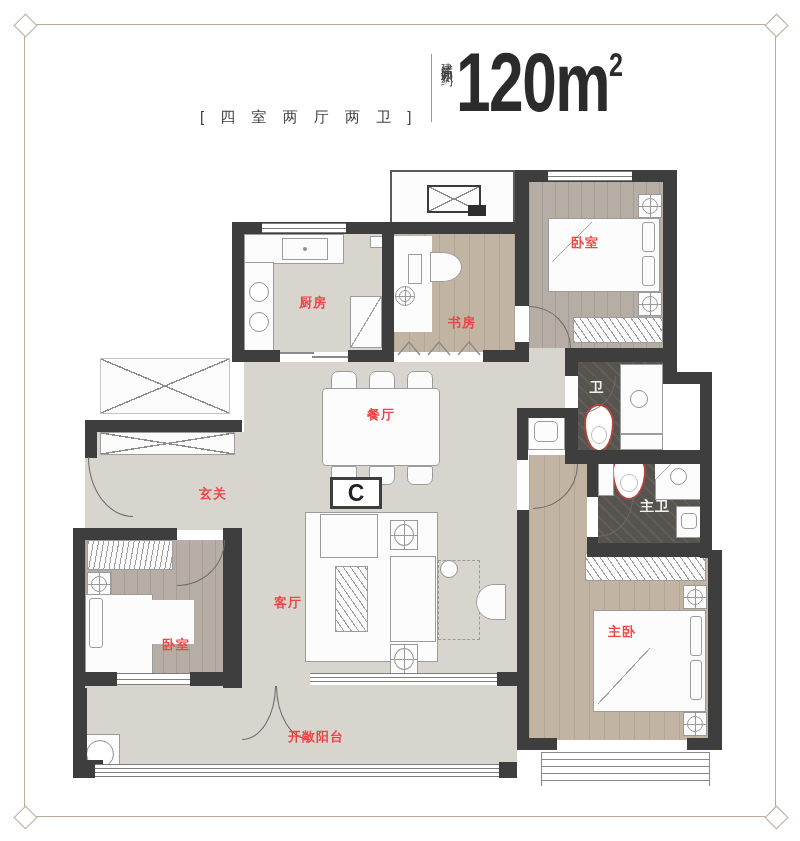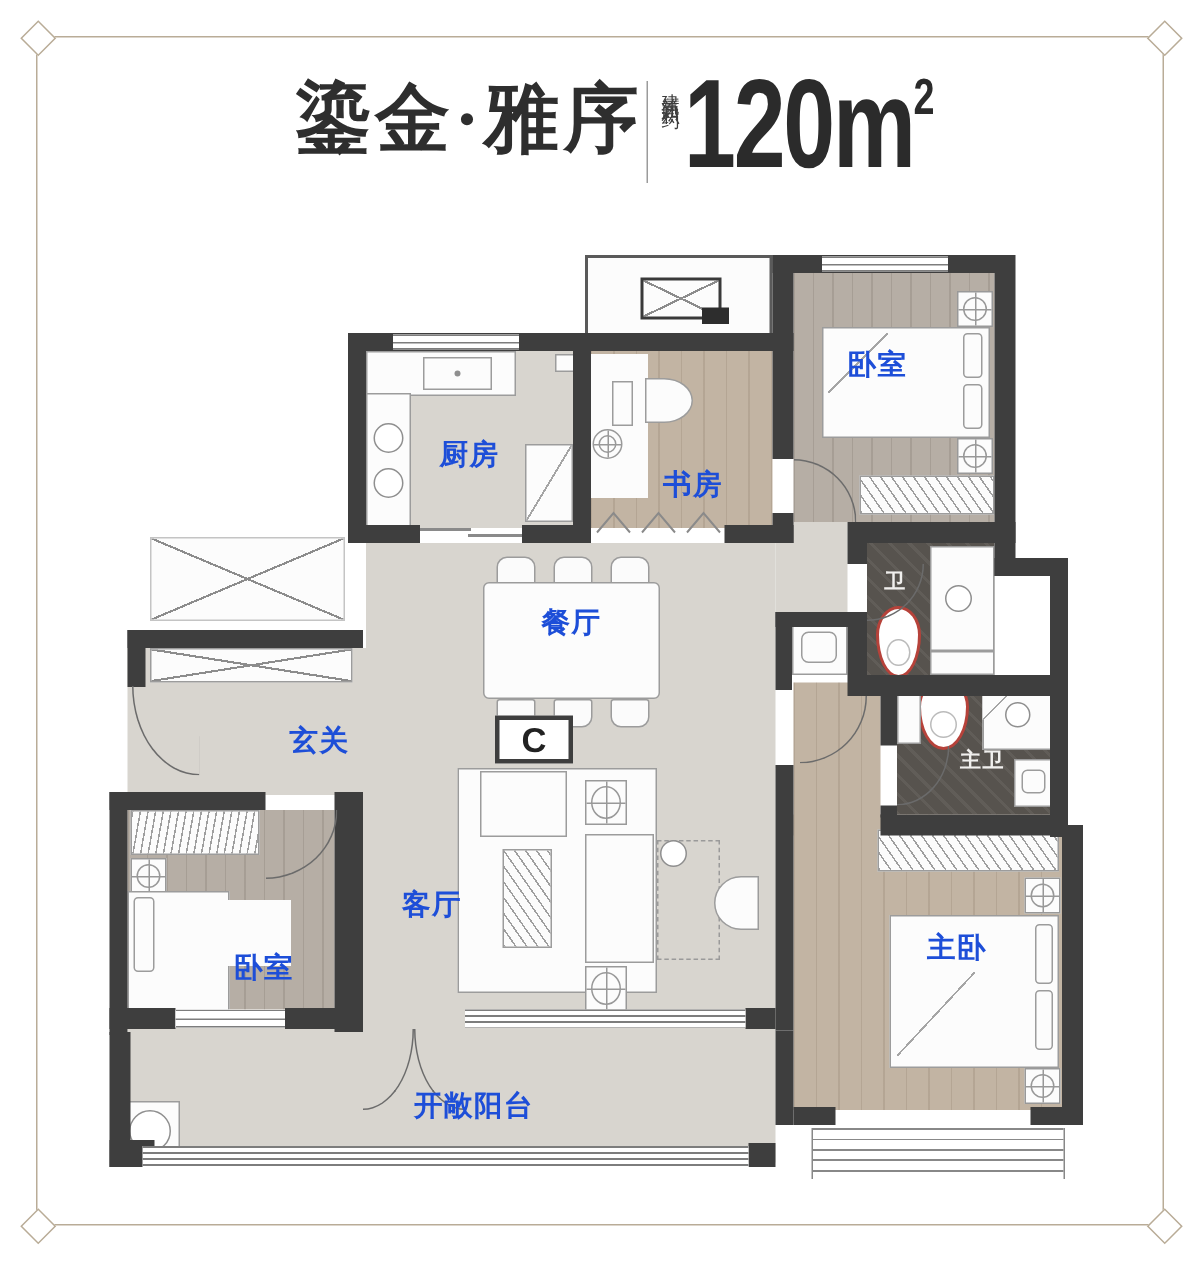--- a/index.html
+++ b/index.html
@@ -41,42 +41,42 @@
   .arc{position:absolute;border:0 solid #6b6b6b;box-sizing:border-box;}
   .arc.br{border-right-width:1.5px;border-bottom-width:1.5px;border-bottom-right-radius:100% 100%;}
   .arc.bl{border-left-width:1.5px;border-bottom-width:1.5px;border-bottom-left-radius:100% 100%;}
   .arc.tr{border-top-width:1.5px;border-right-width:1.5px;border-top-right-radius:100% 100%;}
   .cc{position:absolute;background:#fcfcfc;border:1px solid #999;box-sizing:border-box;}
   .cc::before{content:"";position:absolute;inset:3px;border:1px solid #999;border-radius:50%;}
   .cc::after{content:"";position:absolute;inset:0;background-image:linear-gradient(#999,#999),linear-gradient(#999,#999);
        background-size:100% 1px,1px 100%;background-position:center;background-repeat:no-repeat;}
   .toilet{position:absolute;background:#fff;border:2px solid #b6423a;border-radius:50% 50% 50% 50%/40% 40% 60% 60%;box-sizing:border-box;}
   .toilet::before{content:"";position:absolute;left:20%;right:20%;top:45%;bottom:14%;border:1px solid #bbb;border-radius:50%;}
-  .lbl{position:absolute;transform:translate(-50%,-50%);font-weight:700;font-size:19px;color:#1d4ed8;
+  .lbl{position:absolute;transform:translate(-50%,-50%);font-weight:700;font-size:13px;color:#ef4444;
        letter-spacing:1px;white-space:nowrap;}
   .lbl.sm{font-size:14px;}
   .badge{position:absolute;background:#fff;border:3px solid #3e3e3e;display:flex;align-items:center;justify-content:center;
        font-family:"Liberation Sans",sans-serif;font-weight:700;font-size:23px;color:#222;box-sizing:border-box;}
   .chair{position:absolute;background:#fbfbfb;border:1px solid #9c9c9c;border-radius:7px 7px 2px 2px;box-sizing:border-box;}
   .circ{position:absolute;border:1px solid #8f8f8f;border-radius:50%;box-sizing:border-box;background:#fff;}
   .dot{position:absolute;width:4px;height:4px;border-radius:50%;background:#8f8f8f;}
   .diag1{background-image:linear-gradient(to bottom right,transparent calc(50% - .6px),#a5a5a5 calc(50% - .6px) calc(50% + .6px),transparent calc(50% + .6px));}
 </style>
 </head>
 <body>
 
 <div class="stage">
 
   <div class="frame"></div>
   <div class="diamond" style="left:17px;top:17px;"></div>
   <div class="diamond" style="left:768px;top:17px;"></div>
   <div class="diamond" style="left:17px;top:809px;"></div>
   <div class="diamond" style="left:768px;top:809px;"></div>
 
-  <div class="title">鎏金·雅序</div>
+  <div class="subtitle">[ 四 室 两 厅 两 卫 ]</div>
   <div class="hdr-div"></div>
   <div class="area-label">建筑面积约</div>
   <div class="area-value"><span>120m</span><sup>2</sup></div>
 
   <div class="fl fl-light" style="left:244px;top:234px;width:138px;height:118px;"></div>
   <div class="fl fl-wood" style="left:394px;top:234px;width:121px;height:118px;"></div>
   <div class="fl fl-woodg" style="left:529px;top:182px;width:134px;height:166px;"></div>
   <div class="fl fl-light" style="left:244px;top:362px;width:273px;height:150px;"></div>
   <div class="fl fl-light" style="left:517px;top:348px;width:48px;height:64px;"></div>
   <div class="fl fl-light" style="left:85px;top:432px;width:159px;height:98px;"></div>
@@ -230,20 +230,20 @@
   <div class="arc br" style="left:533px;top:464px;width:45px;height:45px;"></div>
   <div class="arc br" style="left:598px;top:497px;width:35px;height:40px;"></div>
 
   <div class="lbl" style="left:585px;top:243px;">卧室</div>
   <div class="lbl" style="left:313px;top:303px;">厨房</div>
   <div class="lbl" style="left:462px;top:323px;">书房</div>
   <div class="lbl" style="left:381px;top:415px;">餐厅</div>
   <div class="lbl" style="left:213px;top:494px;">玄关</div>
   <div class="lbl" style="left:288px;top:603px;">客厅</div>
   <div class="lbl" style="left:176px;top:645px;">卧室</div>
-  <div class="lbl" style="left:638px;top:632px;">主卧</div>
+  <div class="lbl" style="left:622px;top:632px;">主卧</div>
   <div class="lbl sm" style="left:597px;top:388px;color:#f0efed;">卫</div>
   <div class="lbl sm" style="left:655px;top:507px;color:#f0efed;">主卫</div>
   <div class="lbl" style="left:316px;top:737px;">开敞阳台</div>
 
   <div class="badge" style="left:330px;top:477px;width:52px;height:32px;">C</div>
 
 </div>
 
 </body></html>

